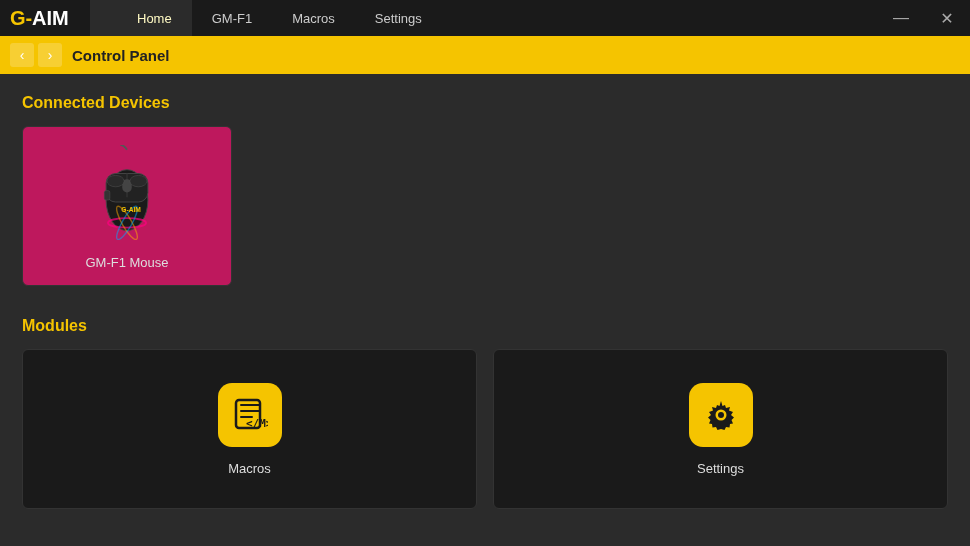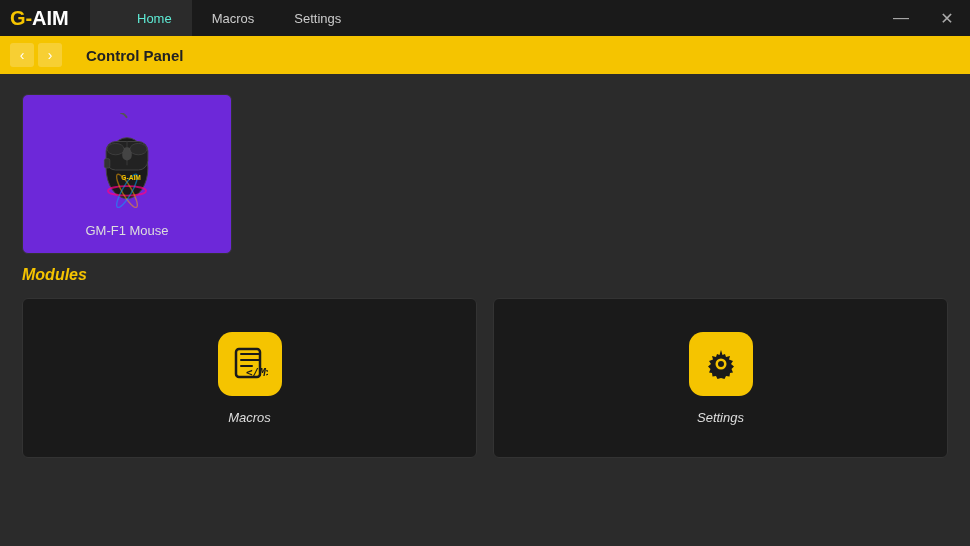--- a/index.html
+++ b/index.html
@@ -34,21 +34,21 @@
     .nav-tab {
       padding: 0 20px;
       display: flex;
       align-items: center;
       font-size: 13px;
       color: #ccc;
       cursor: pointer;
       height: 100%;
     }
     .nav-tab.active {
-      color: #5eead4;
+      color: #fef9c3;
       background: #2b2b2b;
       padding-left: 47px;
     }
     .window-controls {
       display: flex;
       align-items: center;
       margin-left: auto;
     }
     .win-btn {
       width: 46px;
@@ -81,40 +81,40 @@
       font-size: 14px;
       cursor: pointer;
       background: rgba(255,255,255,0.2);
       border-radius: 3px;
       margin-right: 4px;
     }
     .breadcrumb-title {
       font-size: 15px;
       font-weight: 600;
       color: #222;
-      margin-left: 20px;
+      margin-left: 6px;
     }
 
     
     .main-content {
       padding: 20px 22px;
     }
 
     .section-title {
       font-size: 16px;
       font-weight: 700;
       color: #f5c400;
       margin-bottom: 14px;
     }
 
     
     .device-card {
       width: 210px;
       height: 160px;
-      background: #6d28d9;
+      background: #be185d;
       border-radius: 6px;
       display: flex;
       flex-direction: column;
       align-items: center;
       justify-content: center;
       cursor: pointer;
       border: 1px solid #333;
     }
     .device-image {
       width: 80px;
@@ -131,22 +131,21 @@
     }
 
     
     .mouse-svg {
       width: 70px;
       height: 95px;
     }
 
     
     .modules-section {
-      margin-top: 12px;
-      font-style: italic;
+      margin-top: 31px;
     }
     .modules-grid {
       display: flex;
       gap: 16px;
     }
     .module-card {
       flex: 1;
       height: 160px;
       background: #1a1a1a;
       border-radius: 6px;
@@ -182,37 +181,39 @@
 
 <div class="title-bar">
   <div class="logo">
     <svg width="60" height="24" viewBox="0 0 60 24">
       <text x="0" y="19" font-family="Arial" font-weight="900" font-size="20" fill="#f5c400">G-</text>
       <text x="22" y="19" font-family="Arial" font-weight="900" font-size="20" fill="#fff">AIM</text>
     </svg>
   </div>
   <div class="nav-tabs">
     <div class="nav-tab active">Home</div>
+    <div class="nav-tab">GM-F1</div>
     <div class="nav-tab">Macros</div>
     <div class="nav-tab">Settings</div>
   </div>
   <div class="window-controls">
     <button class="win-btn">—</button>
     <button class="win-btn close">✕</button>
   </div>
 </div>
 
 <div class="breadcrumb-bar">
   <div class="breadcrumb-arrow">‹</div>
   <div class="breadcrumb-arrow">›</div>
   <span class="breadcrumb-title">Control Panel</span>
 </div>
 
 <div class="main-content">
 
+  <div class="section-title">Connected Devices</div>
   <div class="device-card">
     <div class="device-image">
 
       <svg class="mouse-svg" viewBox="0 0 70 100">
 
         <path d="M35 5 Q32 0 28 0" stroke="#555" stroke-width="2" fill="none"></path>
 
         <ellipse cx="35" cy="58" rx="22" ry="32" fill="#1a1a1a" stroke="#444" stroke-width="1"></ellipse>
 
         <rect x="13" y="30" width="44" height="30" rx="10" fill="#222" stroke="#444" stroke-width="1"></rect>

